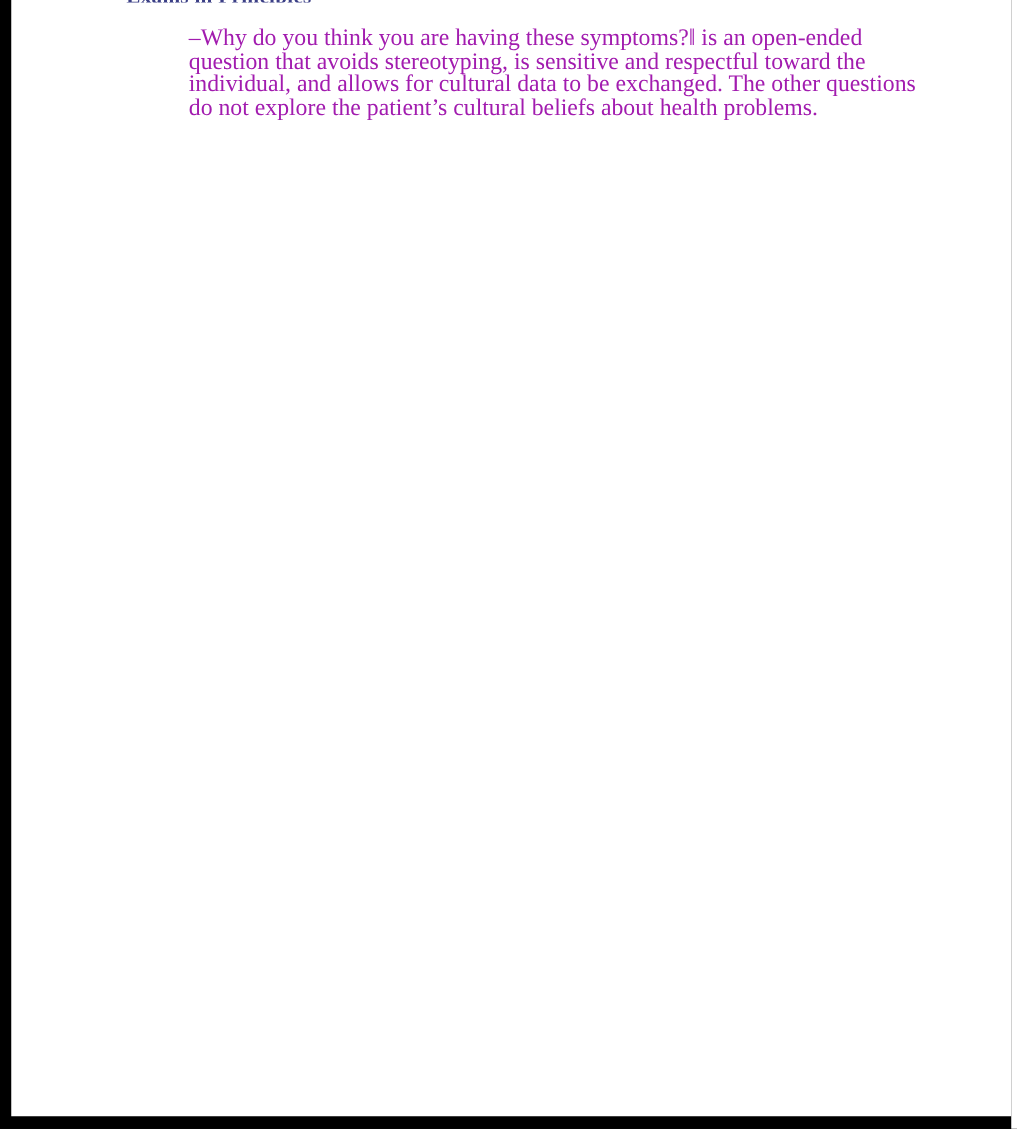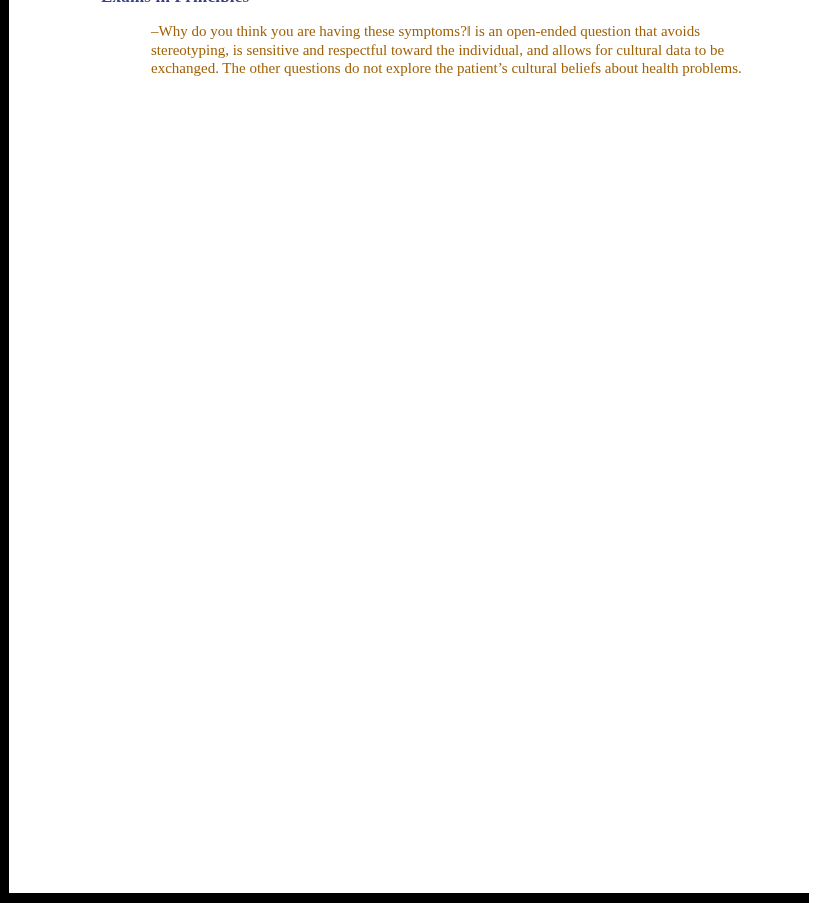--- a/index.html
+++ b/index.html
@@ -65,23 +65,23 @@
   
   #body-block {
     position: absolute;
     left: 142px;
     top: 22px;
     width: 600px;
   }
   #body-block p {
     margin: 0;
     font-family: "Liberation Serif", serif;
-    font-size: 15px;
+    font-size: 19px;
     line-height: 18.6px;
-    color: #a16207;
+    color: #a21caf;
     text-align: left;
   }
 </style>
 </head>
 <body>
 
 <div id="viewer">
 
   <div id="right-gutter"></div>
 

